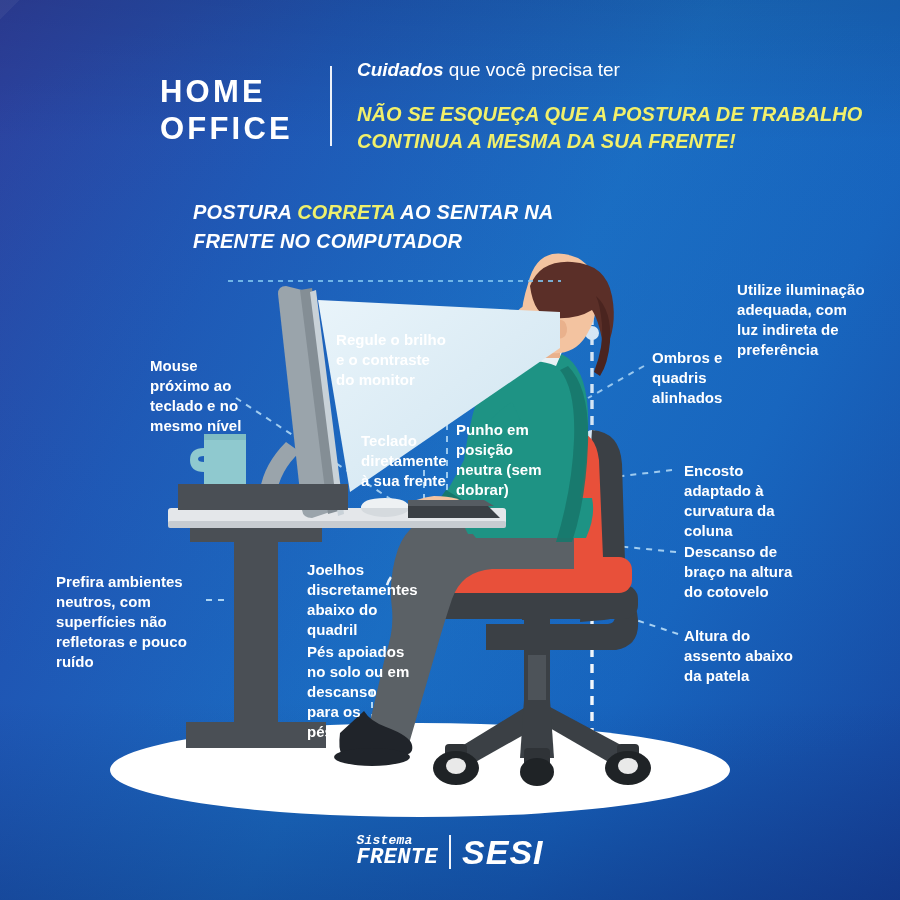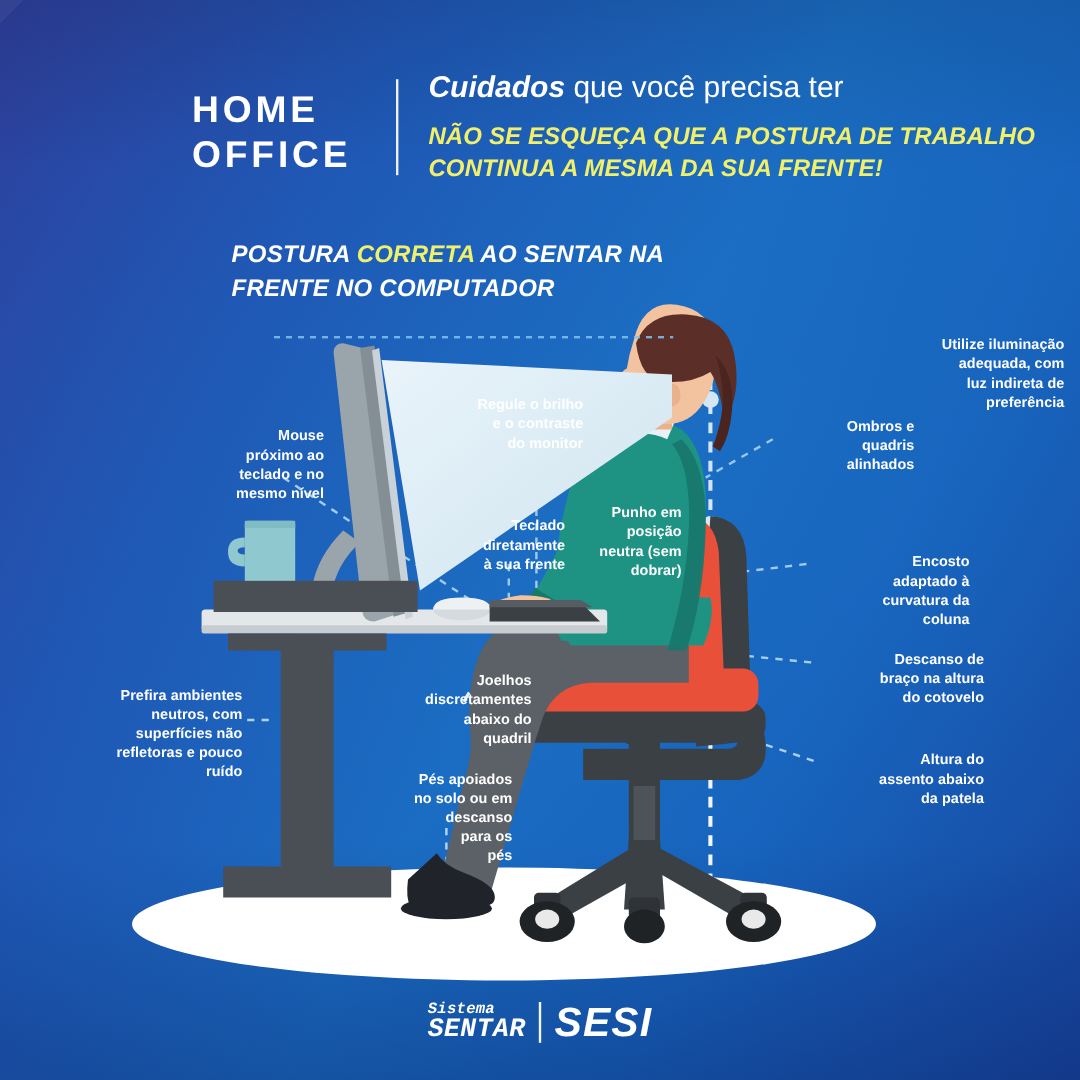--- a/index.html
+++ b/index.html
@@ -32,21 +32,21 @@
     position:absolute;left:160px;top:74px;width:160px;
     color:#ffffff;font-weight:bold;font-size:31px;line-height:1.18;
     letter-spacing:3.2px;text-transform:uppercase;
   }
   .head-div{
     position:absolute;left:330px;top:66px;width:2px;height:80px;
     background:#ffffff;opacity:.92;
   }
   .kicker{
     position:absolute;left:357px;top:60px;width:520px;
-    color:#ffffff;font-size:25px;line-height:1.1;font-style:italic;
+    color:#ffffff;font-size:19px;line-height:1.1;font-style:italic;
     white-space:nowrap;
   }
   .kicker b{font-weight:bold;}
   .kicker span{font-weight:normal;font-style:normal;}
   .shout{
     position:absolute;left:357px;top:101px;width:530px;
     color:#f2f06a;font-size:20px;font-weight:bold;font-style:italic;
     line-height:1.35;letter-spacing:.1px;
   }
 
@@ -58,22 +58,22 @@
   }
   .sect em{color:#eff06b;font-style:italic;}
   .sect-rule{
     position:absolute;left:228px;top:280px;width:333px;height:2px;
     background:repeating-linear-gradient(to right,#7fc4ef 0 5px, rgba(0,0,0,0) 5px 10px);
     opacity:.85;
   }
 
   
   .call{
-    position:absolute;color:#ffffff;font-size:12px;line-height:1.33;
-    font-weight:bold;letter-spacing:.05px;text-align:right;
+    position:absolute;color:#ffffff;font-size:15px;line-height:1.33;
+    font-weight:bold;letter-spacing:.05px;
   }
 
   
   .logo{position:absolute;left:0;right:0;top:824px;height:56px;z-index:6;
         display:flex;align-items:center;justify-content:center;gap:11px;}
   .logo .fi{display:flex;flex-direction:column;align-items:flex-start;line-height:.95;font-family:Liberation Mono, monospace;}
   .logo .fi .s1{color:#fff;font-size:13px;font-style:italic;font-weight:bold;letter-spacing:.2px;}
   .logo .fi .s2{color:#fff;font-size:22px;font-style:italic;font-weight:bold;letter-spacing:.4px;}
   .logo .bar{width:2px;height:34px;background:#fff;opacity:.95;}
   .logo .sesi{color:#fff;font-size:34px;font-style:italic;font-weight:bold;letter-spacing:1px;}
@@ -296,19 +296,19 @@
     <div class="call" style="left:684px;top:542px;width:136px;">Descanso de<br>braço na altura<br>do cotovelo</div>
     <div class="call" style="left:684px;top:626px;width:136px;">Altura do<br>assento abaixo<br>da patela</div>
     <div class="call" style="left:56px;top:572px;width:146px;">Prefira ambientes<br>neutros, com<br>superfícies não<br>refletoras e pouco<br>ruído</div>
     <div class="call" style="left:307px;top:560px;width:136px;">Joelhos<br>discretamentes<br>abaixo do<br>quadril</div>
     <div class="call" style="left:307px;top:642px;width:120px;">Pés apoiados<br>no solo ou em<br>descanso<br>para os<br>pés</div>
   </div>
 
   <div class="logo">
     <div class="fi">
       <span class="s1">Sistema</span>
-      <span class="s2">SENTAR</span>
+      <span class="s2">FRENTE</span>
     </div>
     <div class="bar"></div>
     <div class="sesi">SESI</div>
   </div>
 
 </div>
 
 </body></html>

